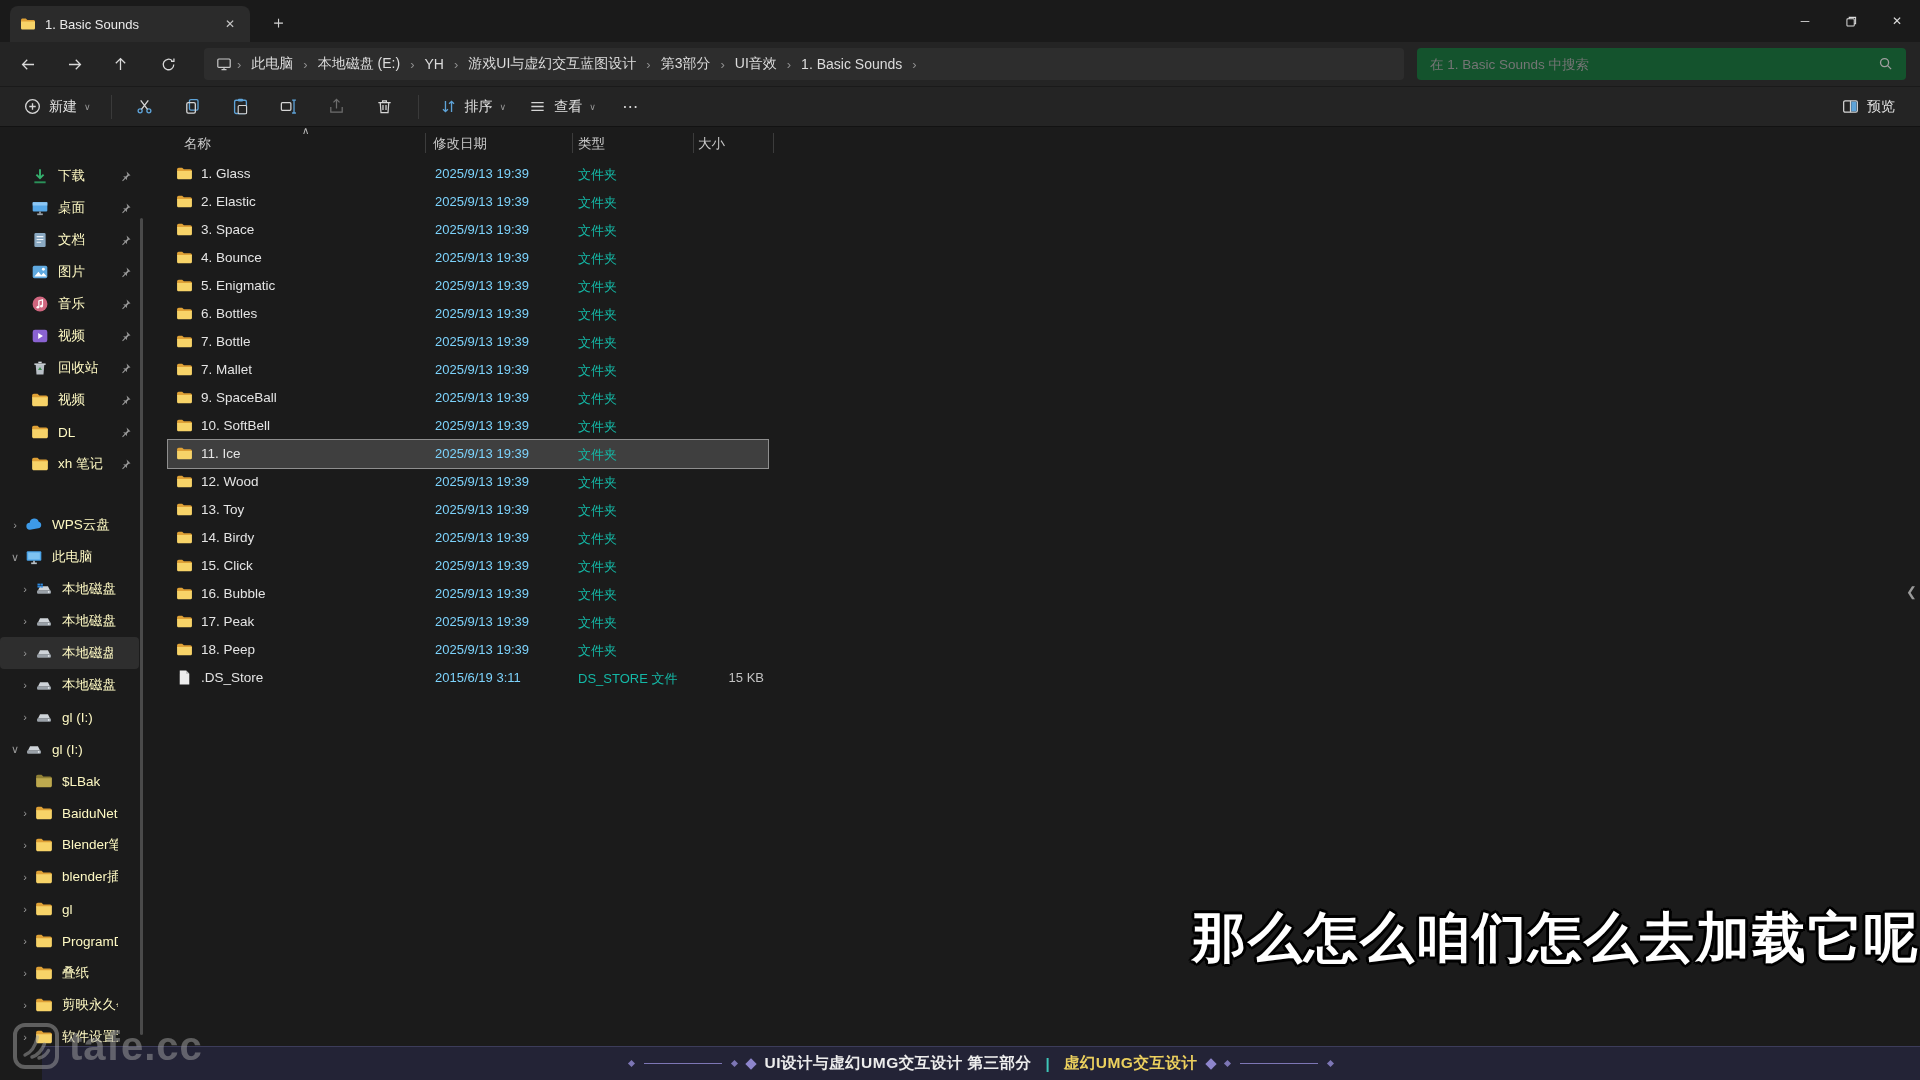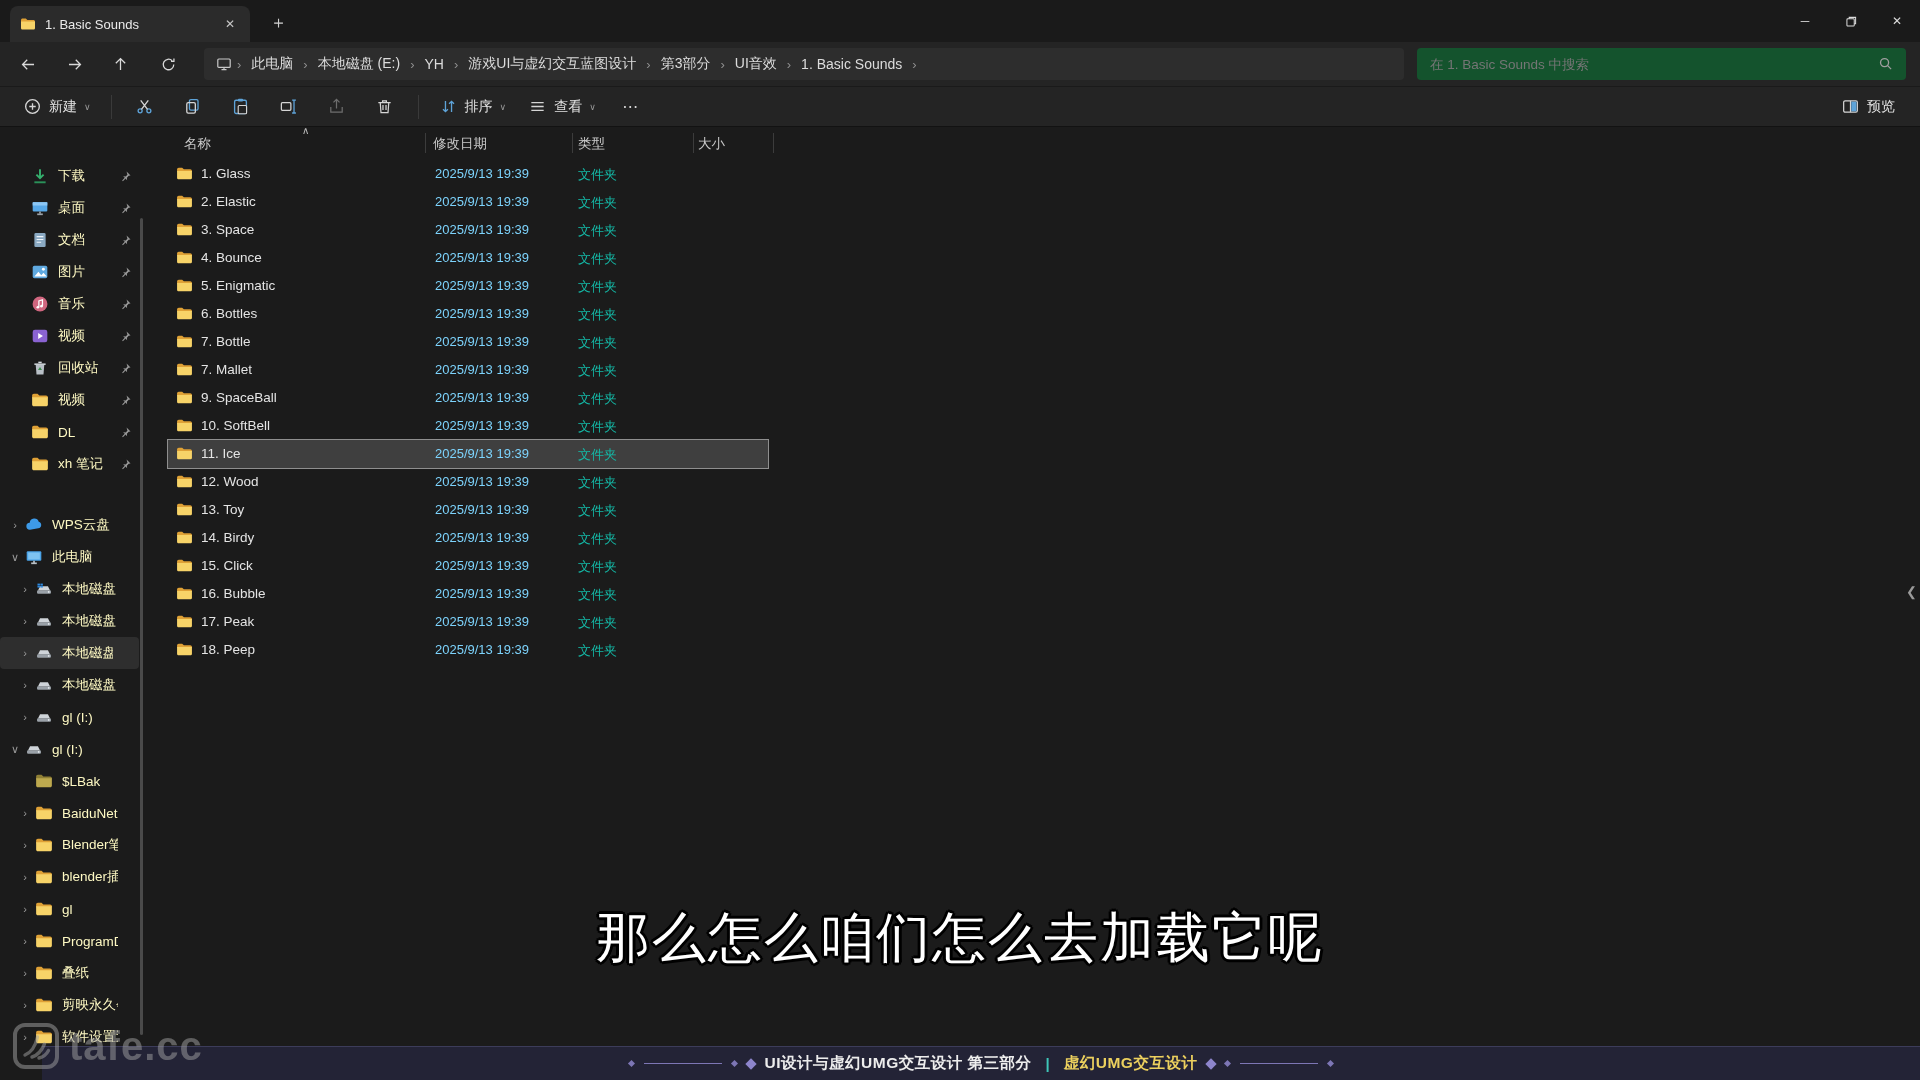--- a/index.html
+++ b/index.html
@@ -72,22 +72,22 @@
   .frow{position:relative;height:28px;}
   .frow.sel{background:#3f3f3f;outline:1px solid #8f8f8f;}
   .frow .ic{position:absolute;left:8px;top:5px;width:17px;height:17px;}
   .fname{position:absolute;left:33px;top:5.5px;font-size:13.5px;color:#e4e4e4;white-space:nowrap;}
   .fdate{position:absolute;left:267px;top:6px;font-size:13px;color:#7dd3fc;white-space:nowrap;}
   .ftype{position:absolute;left:410px;top:6px;font-size:13px;color:#14b8a6;white-space:nowrap;}
   .fsize{position:absolute;left:520px;top:6px;width:76px;text-align:right;font-size:13px;color:#c2c2c2;}
   .edgechev{position:absolute;right:3px;top:456px;color:#9a9a9a;font-size:13px;}
 
   
-  .subtitle{position:absolute;left:0;right:0;top:902px;text-align:center;z-index:40;
-    font-size:54px;font-weight:400;color:#ffffff;letter-spacing:2px;
+  .subtitle{position:absolute;left:0;right:0;top:902px;text-align:right;z-index:40;
+    font-size:54px;font-weight:700;color:#ffffff;letter-spacing:2px;
     text-shadow:3px 0 0 #000,-3px 0 0 #000,0 3px 0 #000,0 -3px 0 #000,
                 2px 2px 0 #000,-2px 2px 0 #000,2px -2px 0 #000,-2px -2px 0 #000;}
 
   
   .footer{position:absolute;left:0;right:0;bottom:0;height:33px;background:#232336;border-top:1px solid #3c3c5a;
           display:flex;align-items:center;justify-content:center;gap:10px;z-index:30;margin-left:42px;}
   .fline{width:78px;height:1px;background:#7d76b5;}
   .dia{width:8px;height:8px;background:#8d85cc;transform:rotate(45deg);flex:none;}
   .dia.sm{width:5px;height:5px;background:#7d76b5;}
   .ftext{font-size:15.5px;font-weight:700;color:#ededed;letter-spacing:.5px;}
@@ -851,20 +851,32 @@
           <svg viewBox="0 0 16 16">
             <path fill="#dfa136" d="M1 4.1c0-.9.7-1.6 1.6-1.6h3.2l1.6 1.6h6c.9 0 1.6.7 1.6 1.6v.7H1z"></path>
             <path fill="#f7d368" d="M1 5.6h14v6.3c0 .9-.7 1.6-1.6 1.6H2.6c-.9 0-1.6-.7-1.6-1.6z"></path>
           </svg>
         </span>
         <span class="fname">18. Peep</span>
         <span class="fdate">2025/9/13 19:39</span>
         <span class="ftype">文件夹</span>
         <span class="fsize"></span>
       </div>
+      <div class="frow">
+        <span class="ic">
+          <svg viewBox="0 0 16 16">
+            <path fill="#ececec" d="M3.5 1.5h6l3 3v10h-9z"></path>
+            <path fill="#bdbdbd" d="M9.5 1.5l3 3h-3z"></path>
+          </svg>
+        </span>
+        <span class="fname">.DS_Store</span>
+        <span class="fdate">2015/6/19 3:11</span>
+        <span class="ftype">DS_STORE 文件</span>
+        <span class="fsize">15 KB</span>
+      </div>
     </div>
   <span class="edgechev">❮</span>
 </div>
 
 <div class="subtitle">那么怎么咱们怎么去加载它呢</div>
 
 <div class="footer">
   <span class="dia sm"></span>
   <span class="fline"></span>
   <span class="dia sm"></span>

